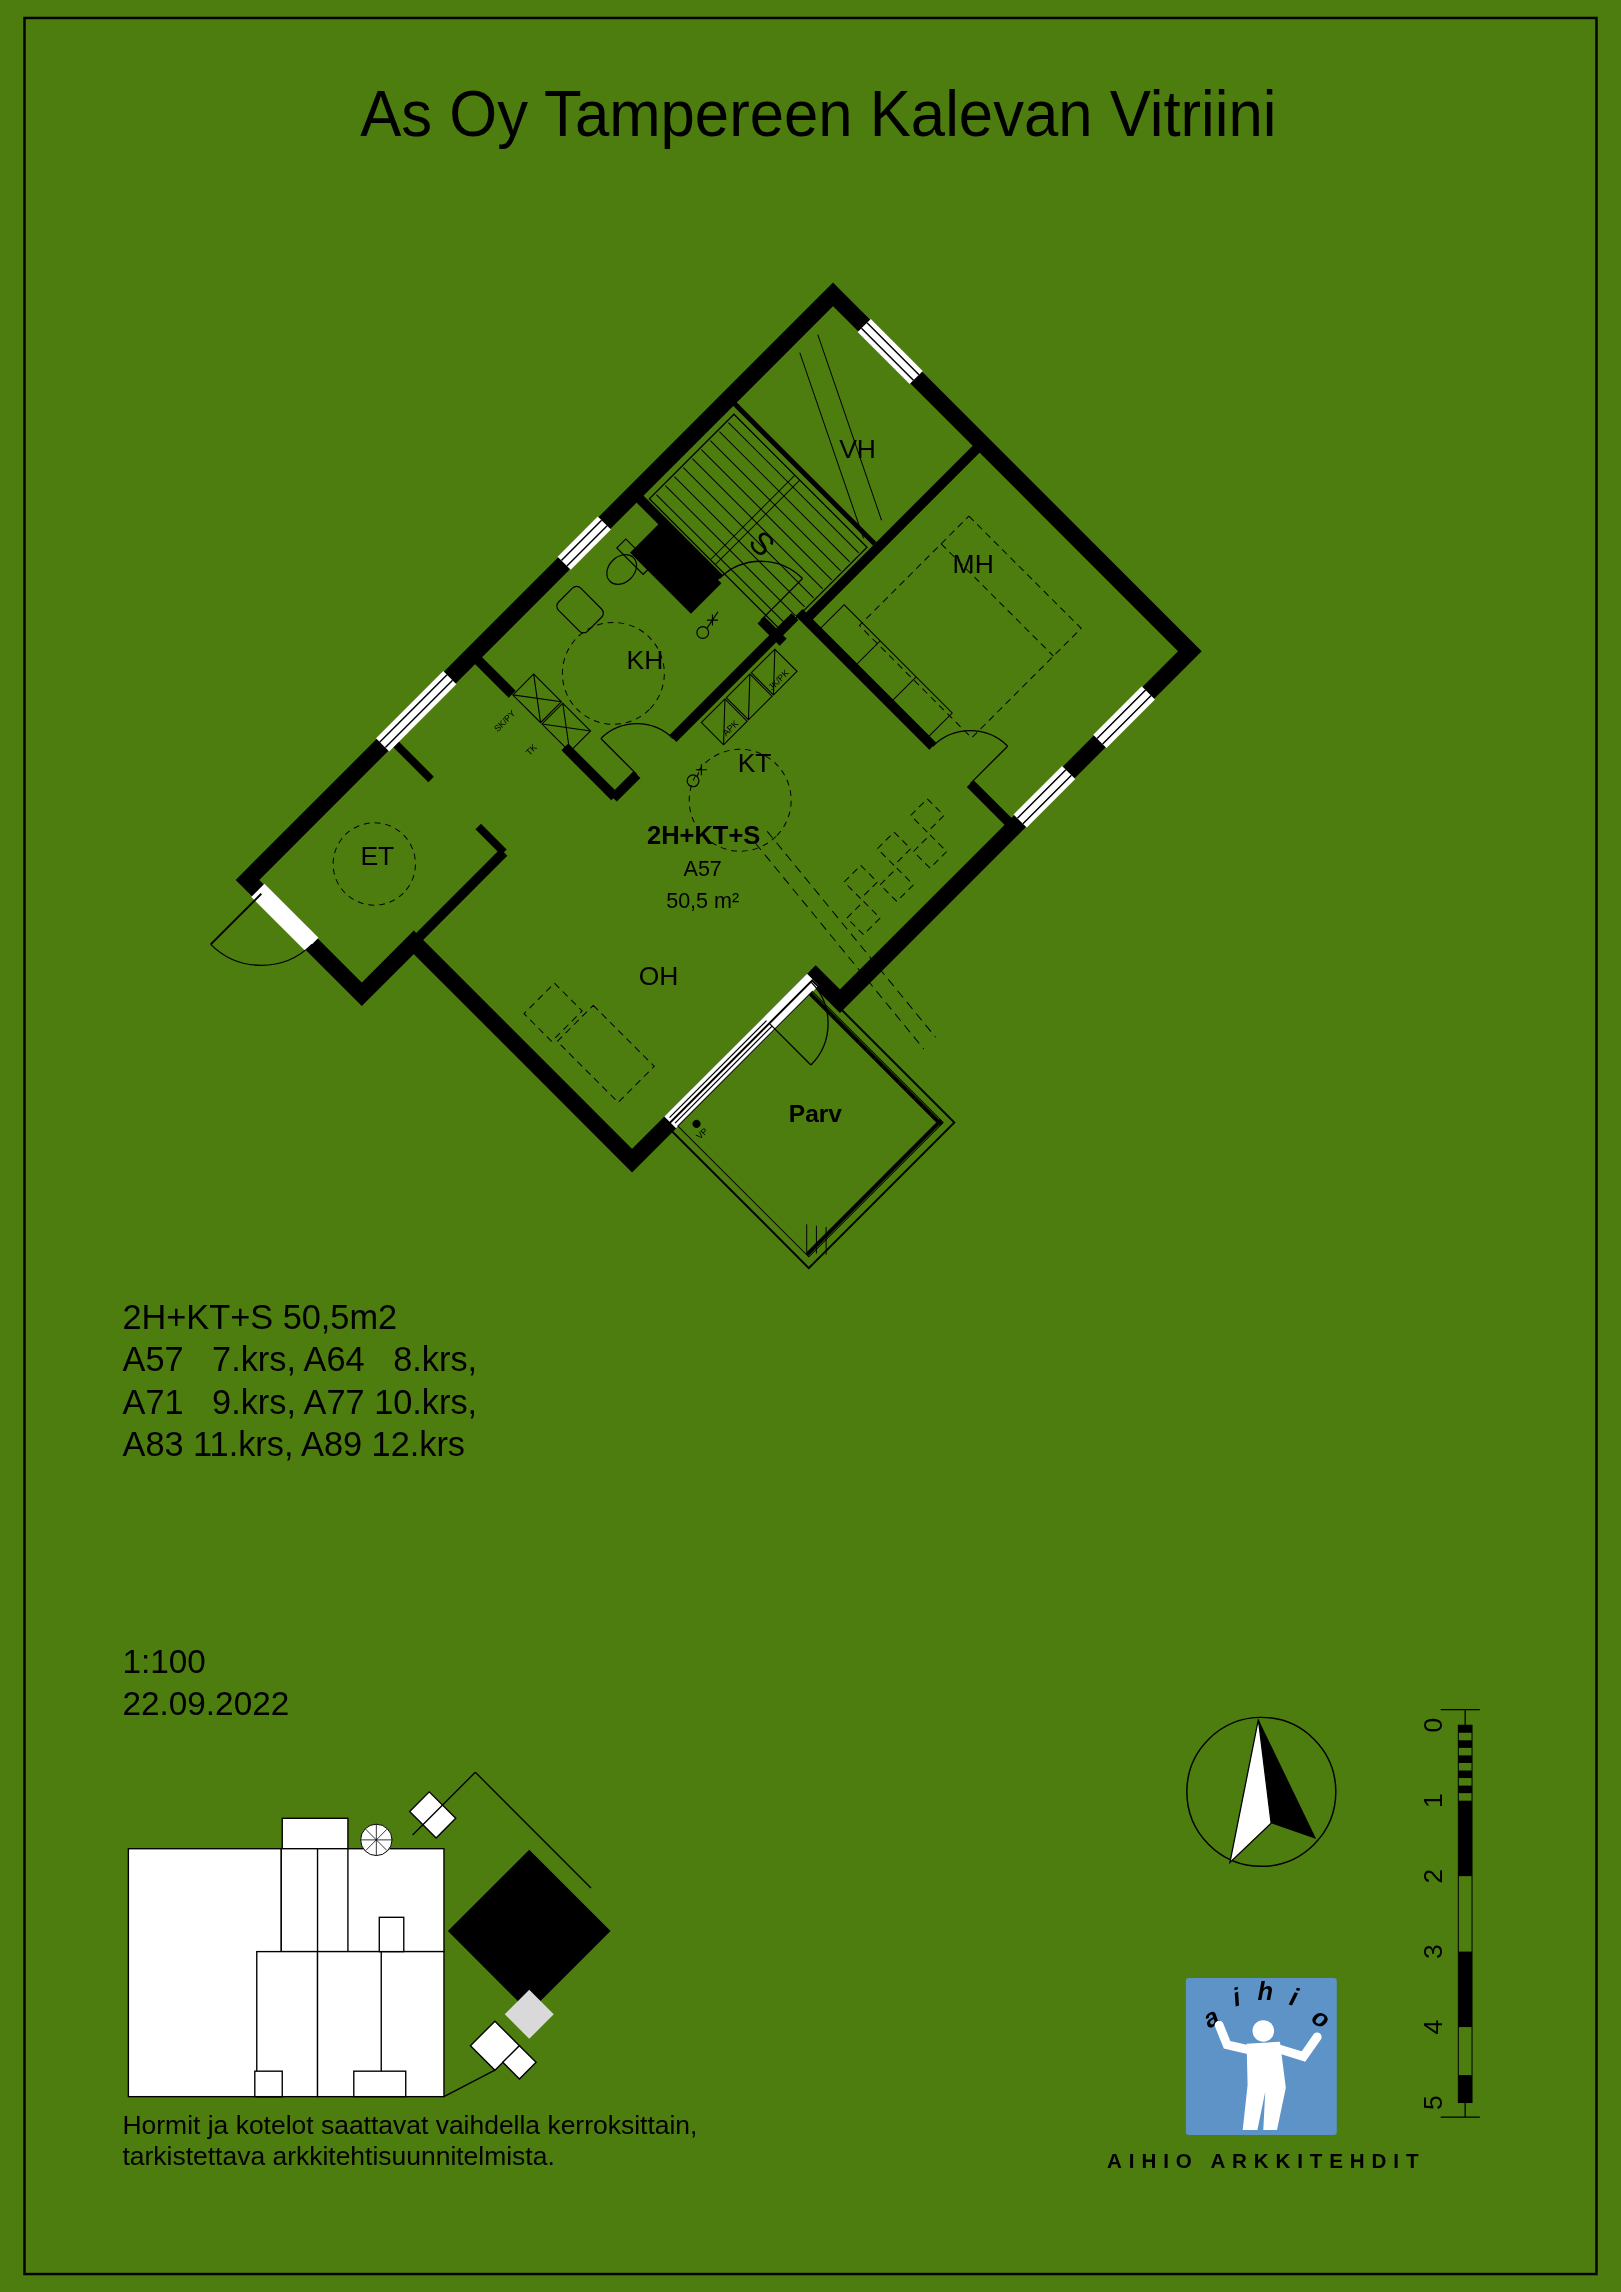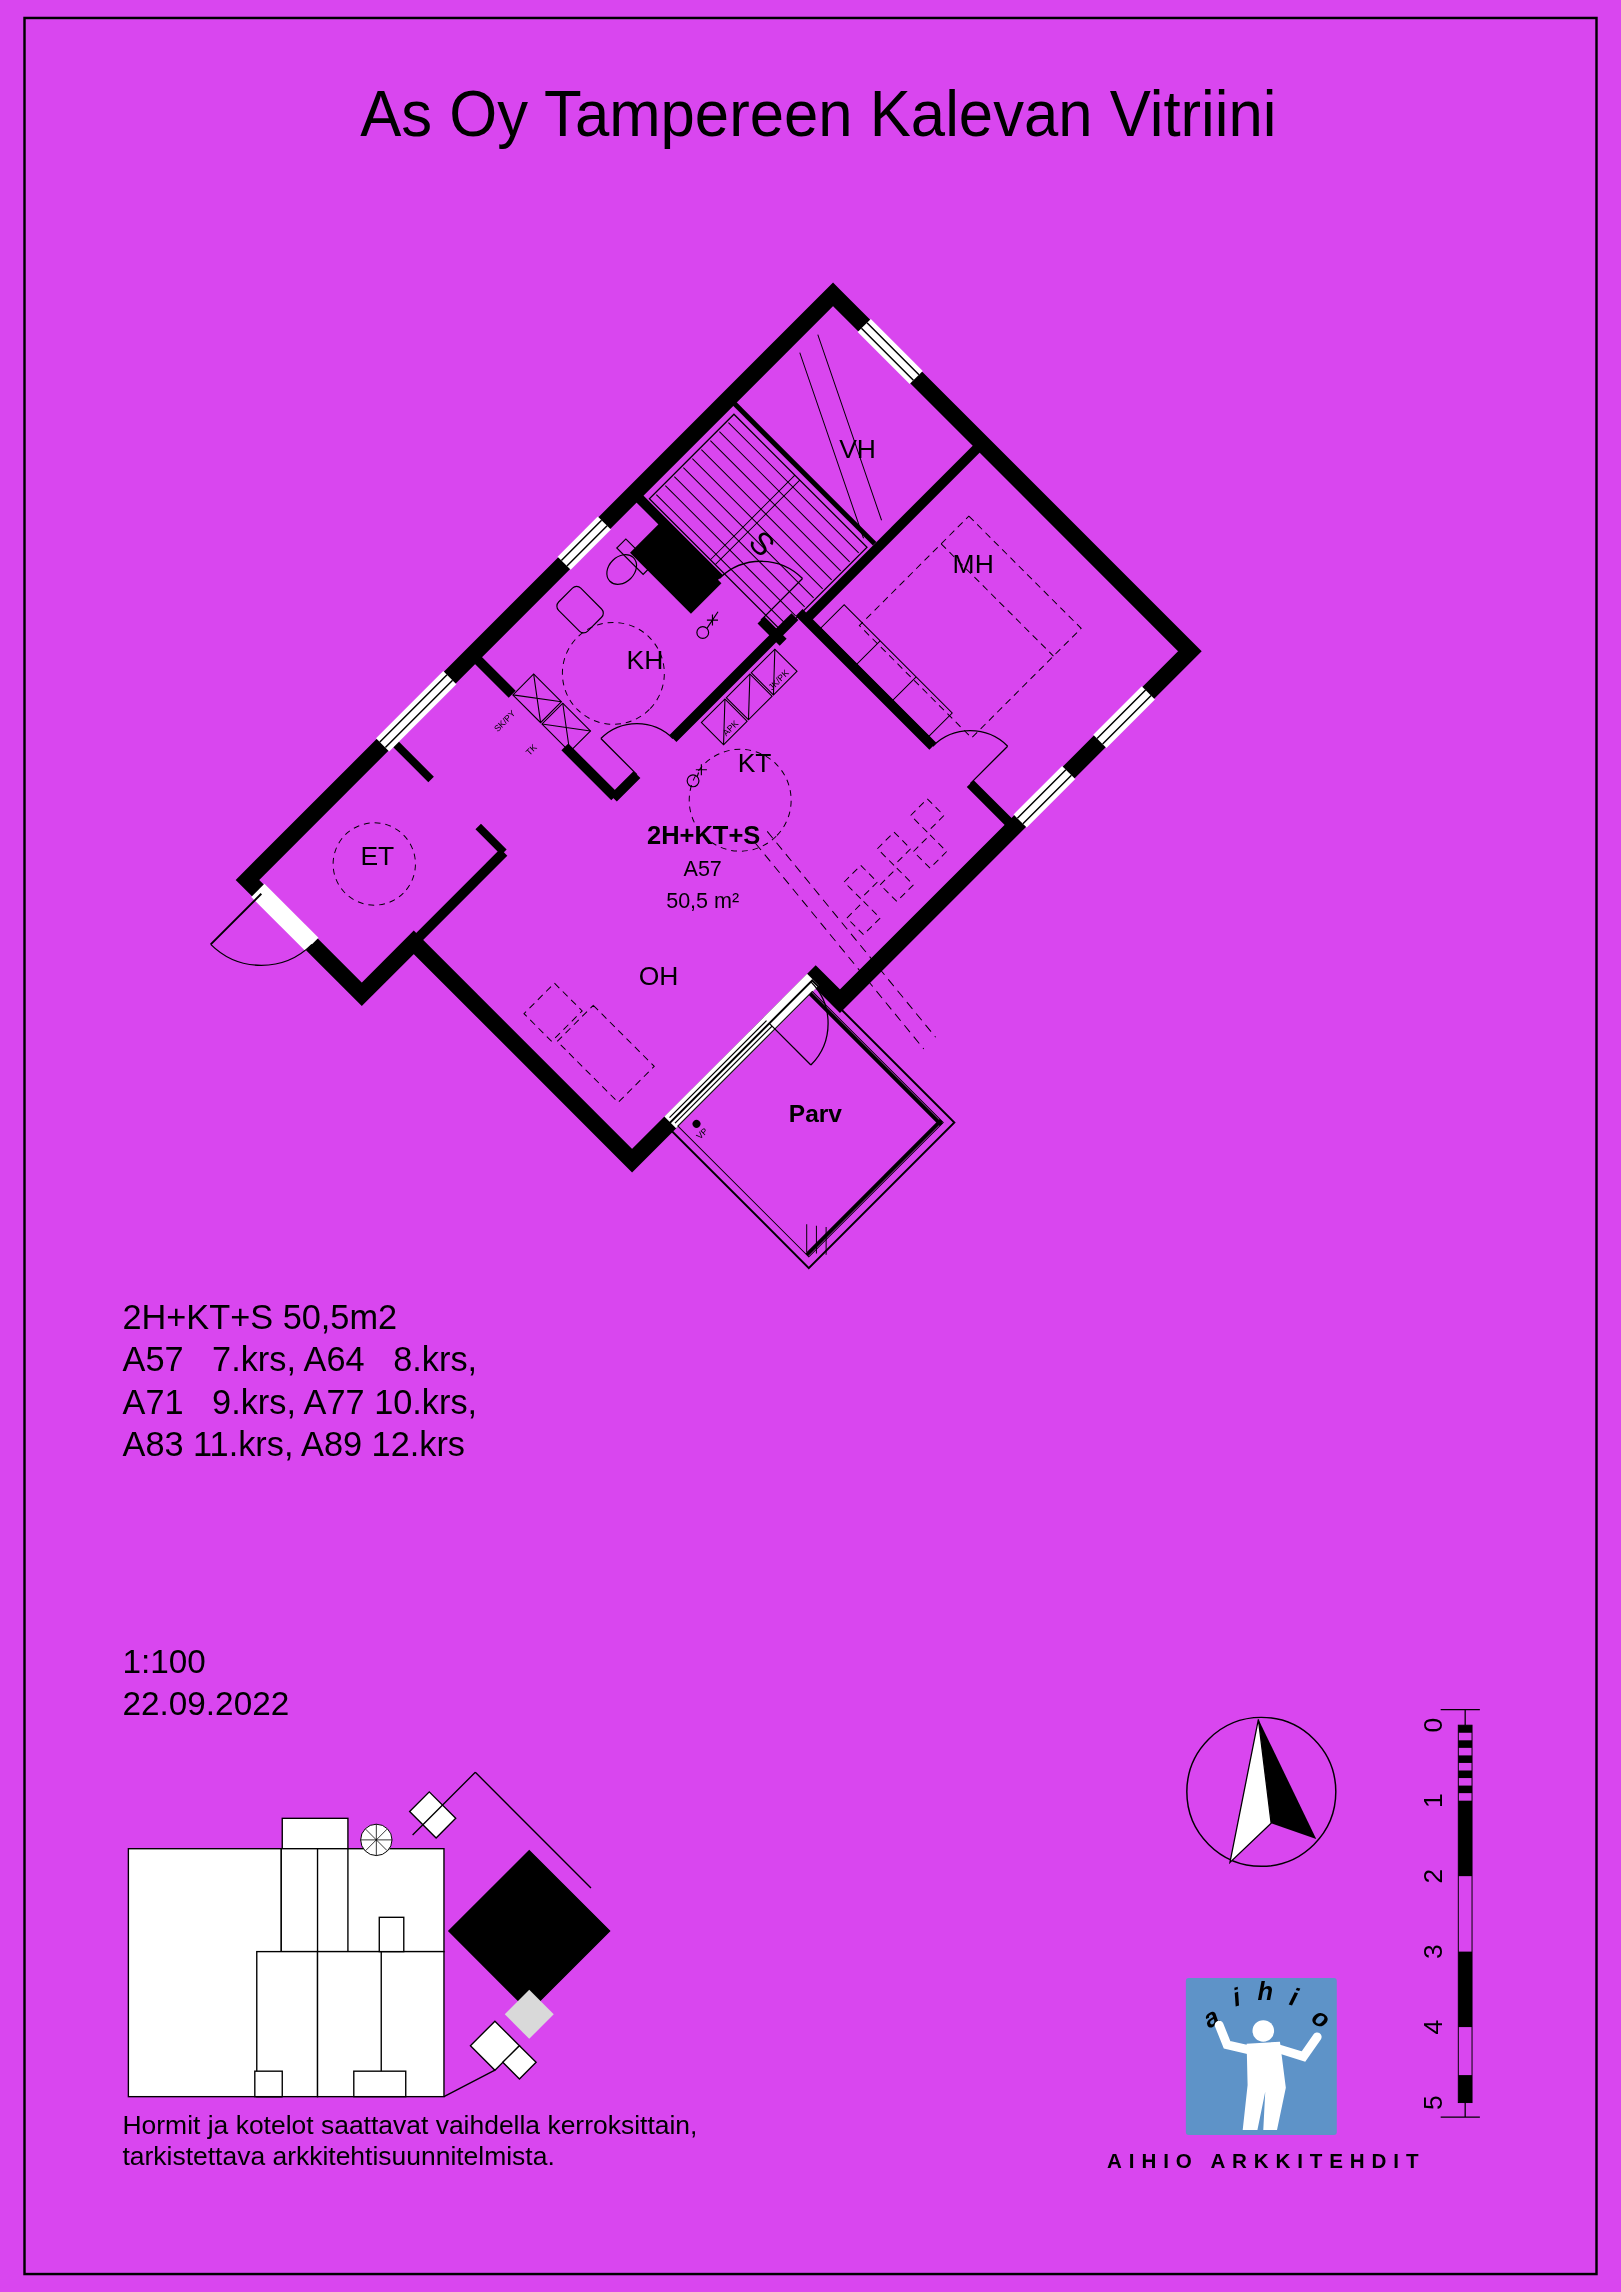--- a/index.html
+++ b/index.html
@@ -1,16 +1,16 @@
 <!DOCTYPE html>
 <html><head>
 <meta charset="utf-8">
 <style>
   html,body{margin:0;padding:0;background:#ffffff;}
-  .page{position:relative;width:1621px;height:2293px;background:#d946ef;overflow:hidden;
+  .page{position:relative;width:1621px;height:2293px;background:#4d7c0f;overflow:hidden;
         font-family:"Liberation Sans","DejaVu Sans",sans-serif;color:#000;}
   svg text{font-family:"Liberation Sans","DejaVu Sans",sans-serif;fill:#000;}
   .bold{font-weight:bold;}
 </style>
 </head>
 <body>
 
 <div class="page">
 <svg width="1621" height="2293" viewBox="0 0 1654 2339" xmlns="http://www.w3.org/2000/svg">
 

